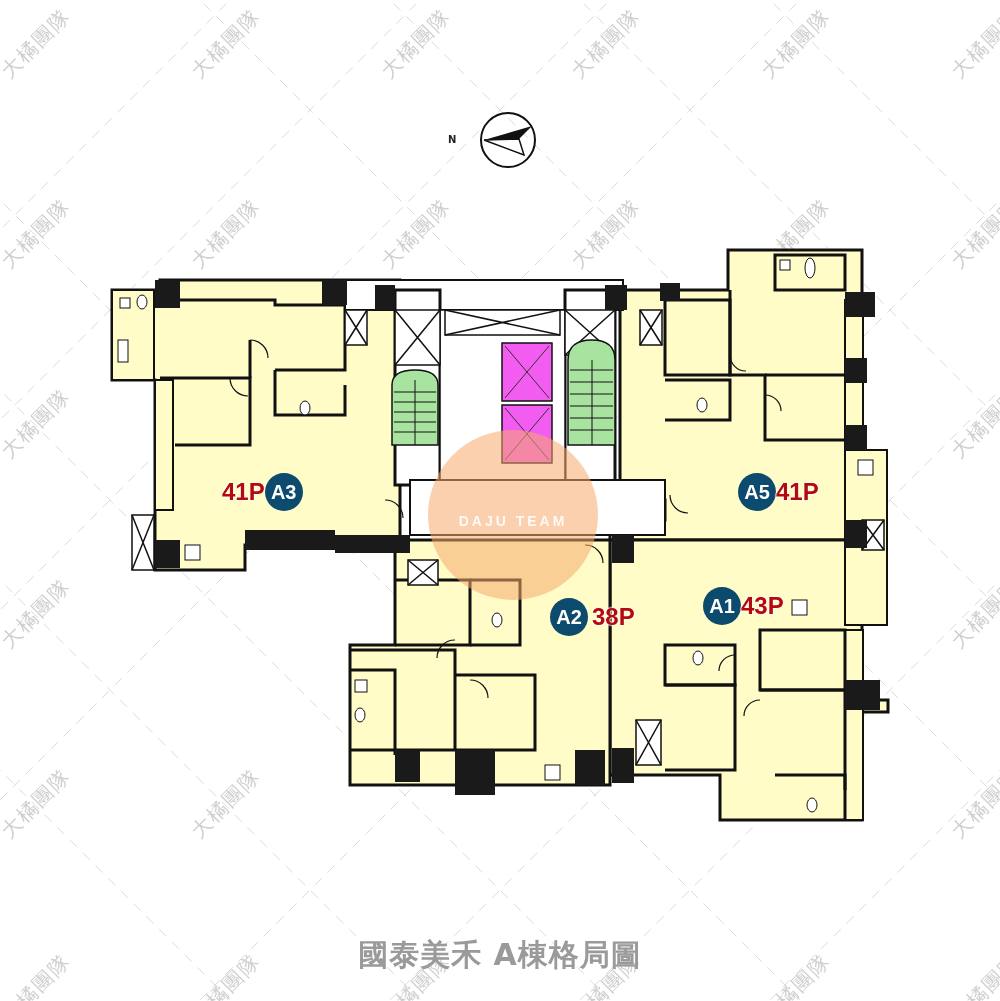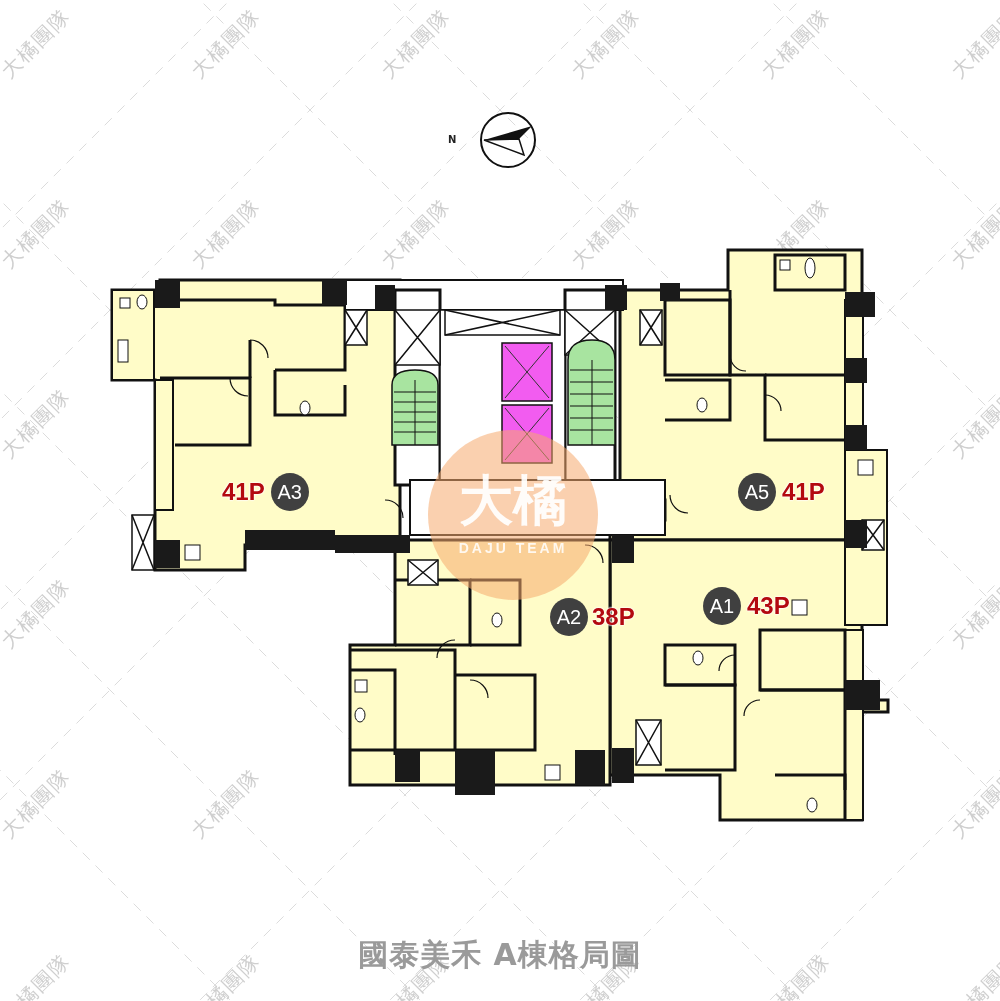--- a/index.html
+++ b/index.html
@@ -1,21 +1,21 @@
 <!DOCTYPE html>
 <html><head>
 <meta charset="utf-8">
 <style>
   html, body { margin:0; padding:0; background:#ffffff; }
   body { width:1000px; height:1001px; position:relative; overflow:hidden; font-family:"DejaVu Sans", sans-serif; }
   .wm-layer { position:absolute; inset:0; pointer-events:none; z-index:1; }
   .wm-text { position:absolute; font-size:20px; color:#cfcfcf; transform:rotate(-45deg); letter-spacing:2px; white-space:nowrap; }
   .plan { position:absolute; left:0; top:0; width:1000px; height:1001px; z-index:2; }
-  .badge { position:absolute; z-index:5; display:flex; align-items:center; gap:6px; }
-  .badge-circle { width:38px; height:38px; border-radius:50%; background:#404040; color:#fff; font-weight:normal; font-size:20px; display:flex; align-items:center; justify-content:center; font-family:"Liberation Sans", sans-serif; }
+  .badge { position:absolute; z-index:5; display:flex; align-items:center; }
+  .badge-circle { width:38px; height:38px; border-radius:50%; background:#0c4a6e; color:#fff; font-weight:bold; font-size:20px; display:flex; align-items:center; justify-content:center; font-family:"Liberation Sans", sans-serif; }
   .badge-area { color:#b3090f; font-weight:bold; font-size:24px; font-family:"Liberation Sans", sans-serif; text-shadow: 0 0 2px #fff, 0 0 2px #fff, 0 0 2px #fff; }
   .caption { position:absolute; left:0; width:1000px; top:935px; text-align:center; font-size:30px; font-weight:bold; color:#9a9a9a; z-index:3; font-family:"DejaVu Sans", sans-serif; letter-spacing:1px; }
   .logo { position:absolute; left:428px; top:430px; width:170px; height:170px; border-radius:50%; background:rgba(245,170,110,0.55); z-index:4; display:flex; flex-direction:column; align-items:center; justify-content:center; }
   .logo-main { color:rgba(255,255,255,0.92); font-size:54px; font-weight:bold; font-family:"DejaVu Sans", sans-serif; line-height:1; }
   .logo-sub { color:rgba(255,255,255,0.85); font-size:14px; font-weight:bold; letter-spacing:3px; margin-top:12px; font-family:"Liberation Sans", sans-serif; }
   .compass { position:absolute; left:462px; top:112px; z-index:3; }
   .compass-n { position:absolute; left:-14px; top:22px; font-size:10px; font-weight:bold; color:#222; }
 </style>
 </head>
 <body>
@@ -233,21 +233,20 @@
     <ellipse cx="360" cy="715" rx="5" ry="7"></ellipse>
     <ellipse cx="812" cy="805" rx="5" ry="7"></ellipse>
     <rect x="545" y="765" width="15" height="15"></rect>
     <rect x="185" y="545" width="15" height="15"></rect>
     <rect x="858" y="460" width="15" height="15"></rect>
     <rect x="792" y="600" width="15" height="15"></rect>
   </g>
 </svg>
 
 <div class="logo">
-  <span class="logo-main">大橘</span>
   <span class="logo-sub">DAJU TEAM</span>
 </div>
 
 <div class="badge" style="left:222px;top:473px">
   <span class="badge-area">41P</span>
   <span class="badge-circle">A3</span>
 </div>
 <div class="badge" style="left:738px;top:473px">
   <span class="badge-circle">A5</span>
   <span class="badge-area">41P</span>

